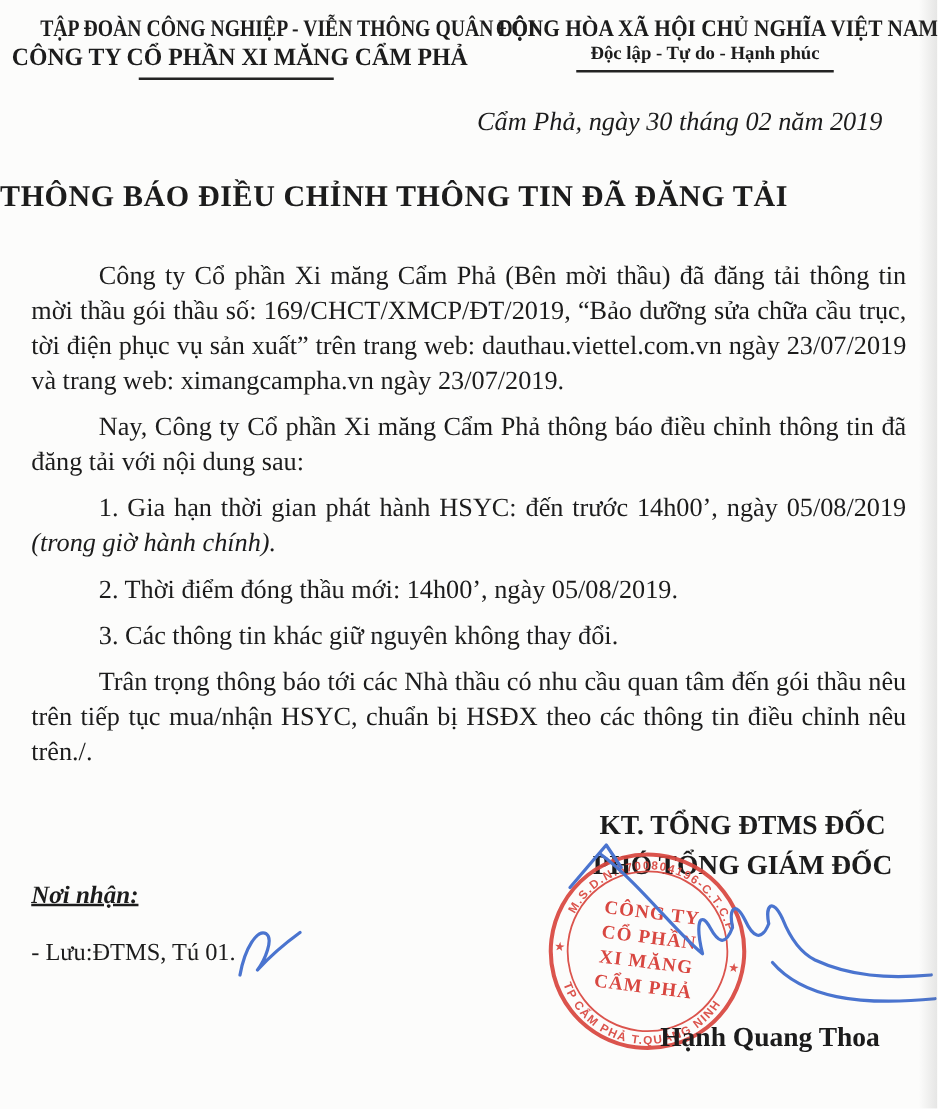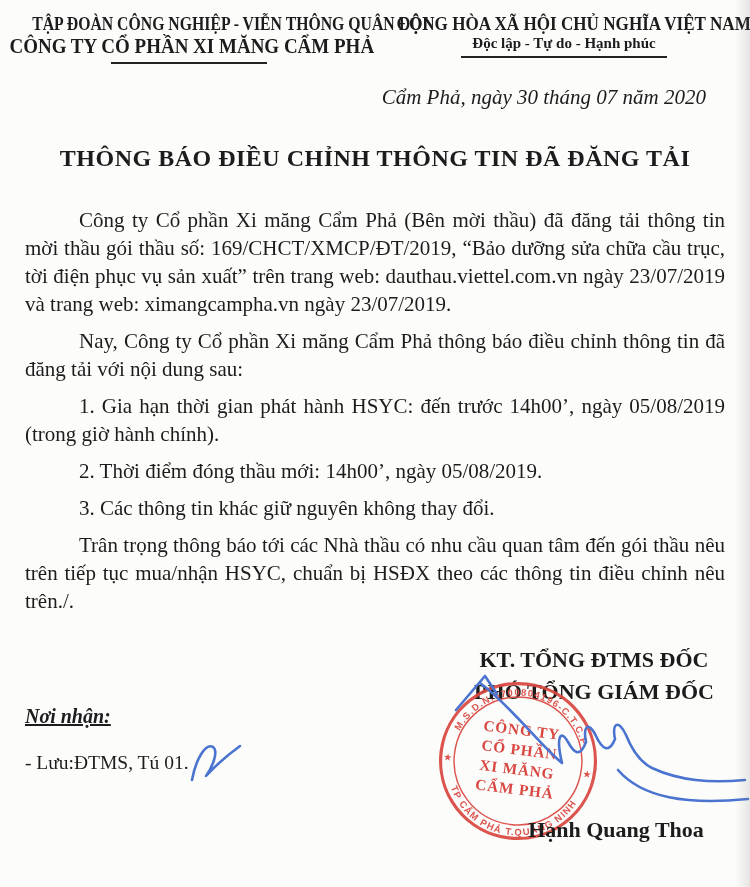--- a/index.html
+++ b/index.html
@@ -34,28 +34,28 @@
   .h-rule { height:2px; background:#232323; margin:4px auto 0; }
   .h-rule-left  { width:156px; }
   .h-rule-right { width:206px; }
 
   .dateline {
     margin-top:21px; text-align:right; padding-right:44px;
     font-style:italic; font-size:21px;
   }
 
   .title {
-    margin-top:35px; text-align:center;
+    margin-top:35px; 
     font-weight:bold; font-size:24px; letter-spacing:.5px;
   }
 
   
   .body-text { margin-top:34px; padding:0 25px; font-size:21px; line-height:28px; }
   .body-text p { text-align:justify; text-indent:54px; margin-bottom:9px; }
-  .italic { }
+  .italic { font-style:italic; }
 
   
   .sign-title {
     position:absolute; top:644px; right:22px; width:268px;
     text-align:center; font-weight:bold; font-size:22px; line-height:32px;
     white-space:nowrap;
   }
   .recipients { position:absolute; top:705px; left:25px; font-size:19px; }
   .recipients-label {
     font-weight:bold; font-style:italic; font-size:20px;
@@ -93,21 +93,21 @@
       <div class="h-line2">CÔNG TY CỔ PHẦN XI MĂNG CẨM PHẢ</div>
       <div class="h-rule h-rule-left"></div>
     </div>
     <div class="hcol hcol-right">
       <div class="h-line1">CỘNG HÒA XÃ HỘI CHỦ NGHĨA VIỆT NAM</div>
       <div class="h-line2">Độc lập - Tự do - Hạnh phúc</div>
       <div class="h-rule h-rule-right"></div>
     </div>
   </div>
 
-  <div class="dateline">Cẩm Phả, ngày 30 tháng 07 năm 2020</div>
+  <div class="dateline">Cẩm Phả, ngày 30 tháng 02 năm 2019</div>
 
   <div class="title">THÔNG BÁO ĐIỀU CHỈNH THÔNG TIN ĐÃ ĐĂNG TẢI</div>
 
   <div class="body-text">
     <p>Công ty Cổ phần Xi măng Cẩm Phả (Bên mời thầu) đã đăng tải thông tin mời thầu gói thầu số: 169/CHCT/XMCP/ĐT/2019, “Bảo dưỡng sửa chữa cầu trục, tời điện phục vụ sản xuất” trên trang web: dauthau.viettel.com.vn ngày 23/07/2019 và trang web: ximangcampha.vn ngày 23/07/2019.</p>
     <p>Nay, Công ty Cổ phần Xi măng Cẩm Phả thông báo điều chỉnh thông tin đã đăng tải với nội dung sau:</p>
     <p><span>1. Gia hạn thời gian phát hành HSYC: đến trước 14h00’, ngày 05/08/2019 </span><span class="italic">(trong giờ hành chính).</span></p>
     <p>2. Thời điểm đóng thầu mới: 14h00’, ngày 05/08/2019.</p>
     <p>3. Các thông tin khác giữ nguyên không thay đổi.</p>
     <p>Trân trọng thông báo tới các Nhà thầu có nhu cầu quan tâm đến gói thầu nêu trên tiếp tục mua/nhận HSYC, chuẩn bị HSĐX theo các thông tin điều chỉnh nêu trên./.</p>

